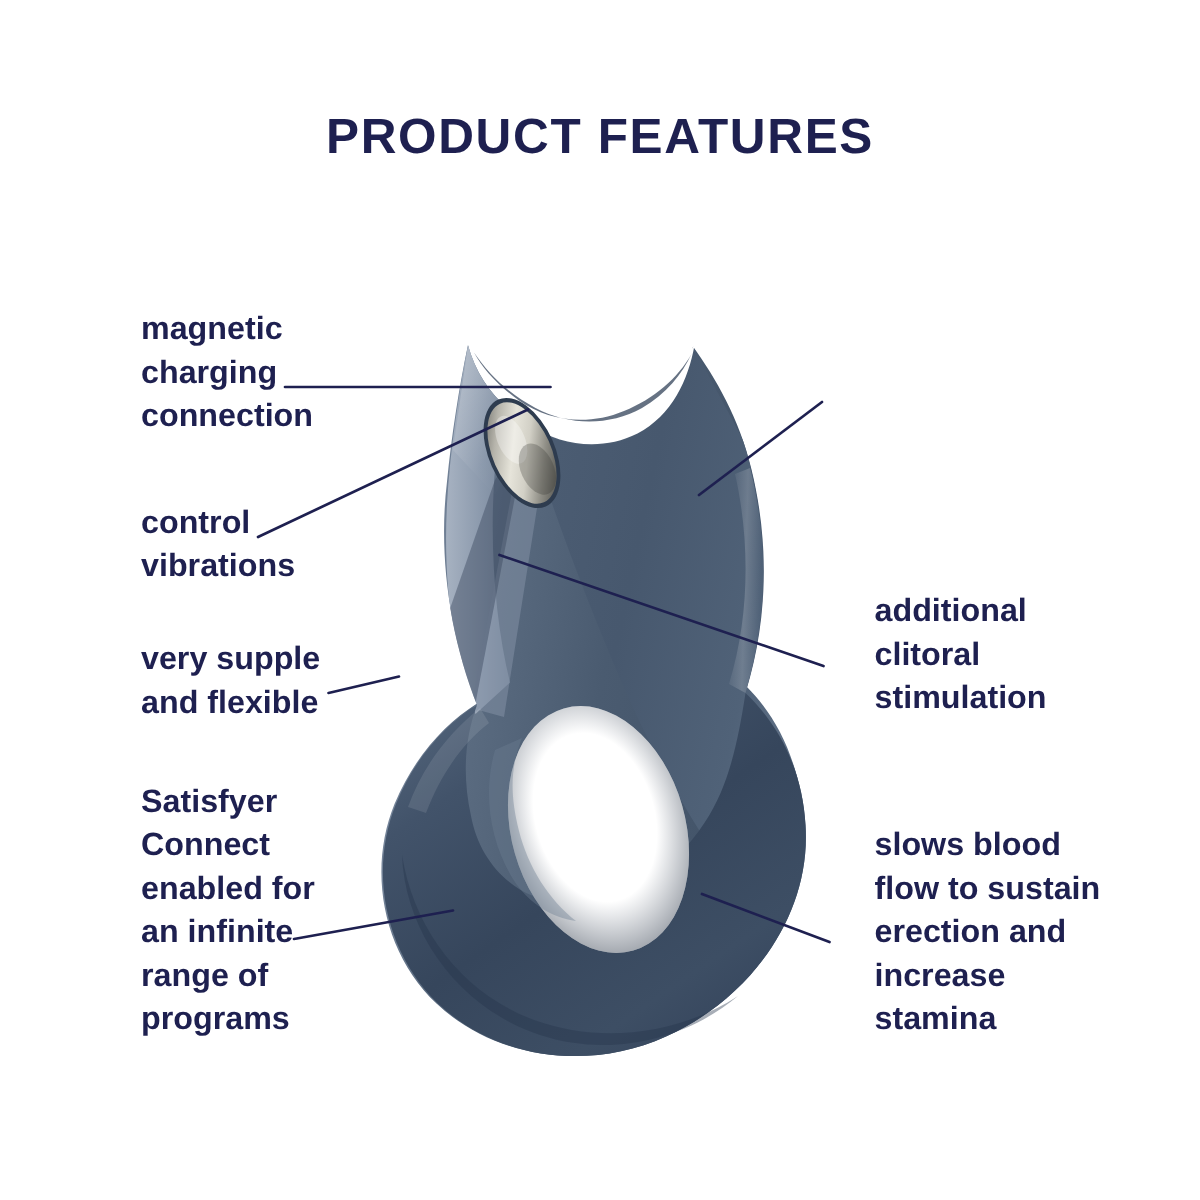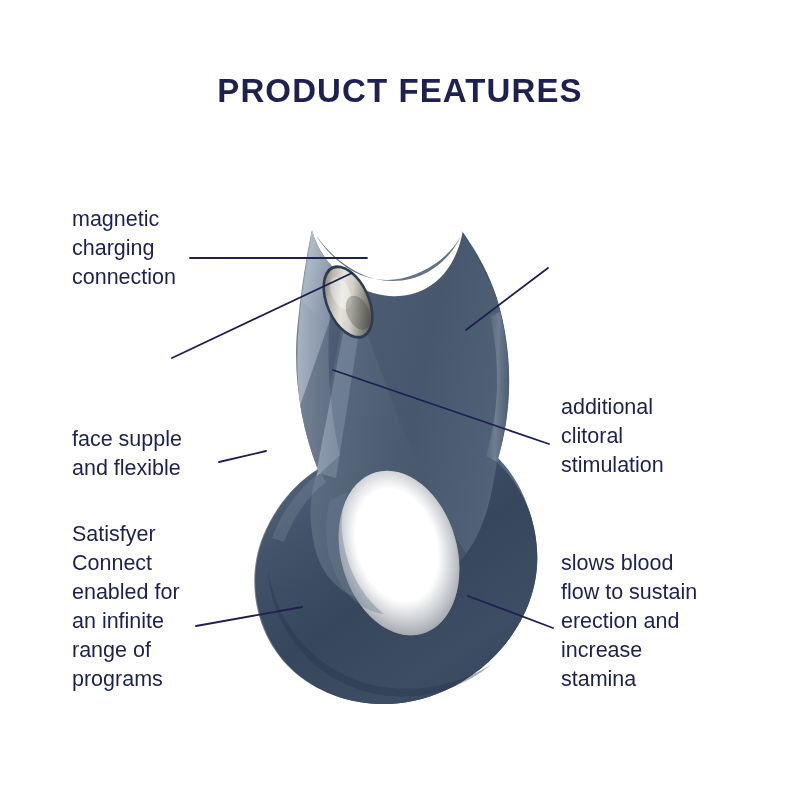--- a/index.html
+++ b/index.html
@@ -31,23 +31,24 @@
     color: #1e2050;
     white-space: nowrap;
   }
 
   
   .feature-label {
     position: absolute;
     color: #1e2050;
     font-family: "Liberation Sans", sans-serif;
     font-size: 21.5px;
-    font-weight: 400;
+    font-weight: 700;
     line-height: 29px;
     white-space: pre-line;
+    margin-left: 22px;
   }
   .feature-label.left  { text-align: left; }
   .feature-label.right { text-align: left; }
 
   
   #art, #leaders {
     position: absolute;
     top: 0; left: 0;
     width: 800px;
     height: 800px;
@@ -241,22 +242,24 @@
       <line x1="466" y1="330" x2="548" y2="268"></line>
       <line x1="333" y1="370" x2="549" y2="444"></line>
       <line x1="468" y1="596" x2="553" y2="628"></line>
     </g>
   </svg>
 
   <div class="feature-label left" style="left:72px; top:205px;">magnetic
 charging
 connection</div>
 
-
-  <div class="feature-label left" style="left:72px; top:425px;">face supple
+  <div class="feature-label left" style="left:72px; top:334px;">control
+vibrations</div>
+
+  <div class="feature-label left" style="left:72px; top:425px;">very supple
 and flexible</div>
 
   <div class="feature-label left" style="left:72px; top:520px;">Satisfyer
 Connect
 enabled for
 an infinite
 range of
 programs</div>
 
 

